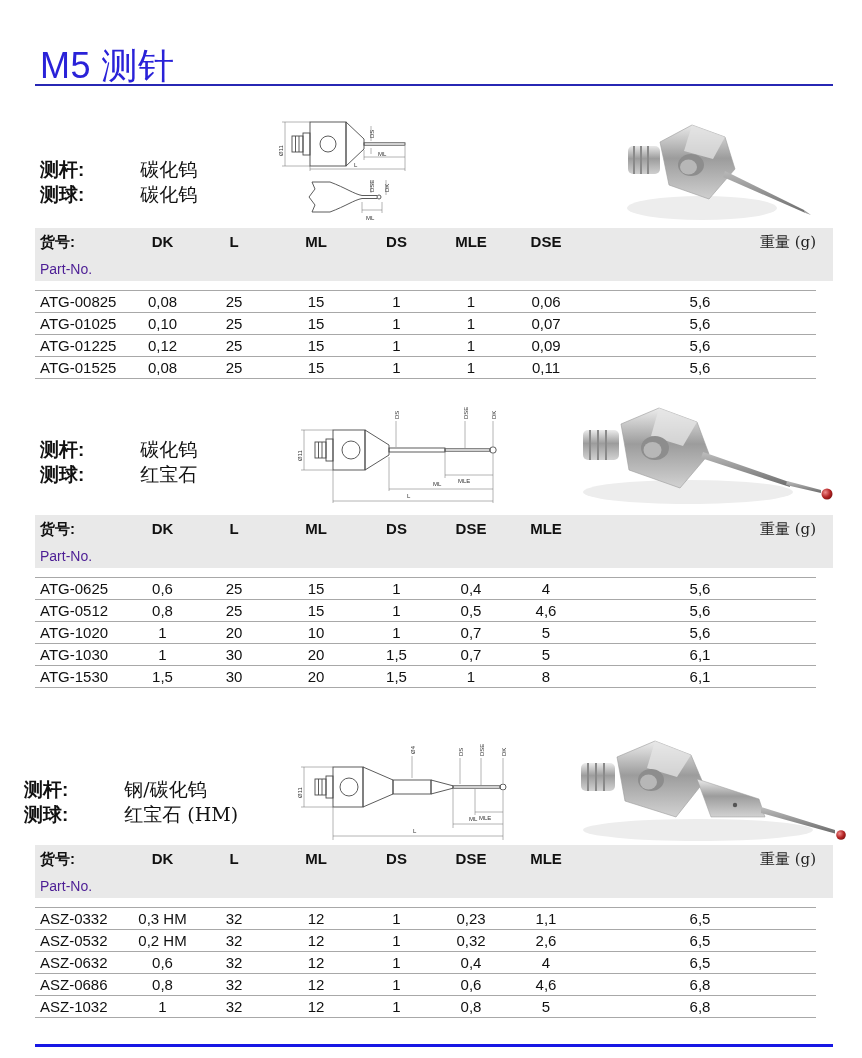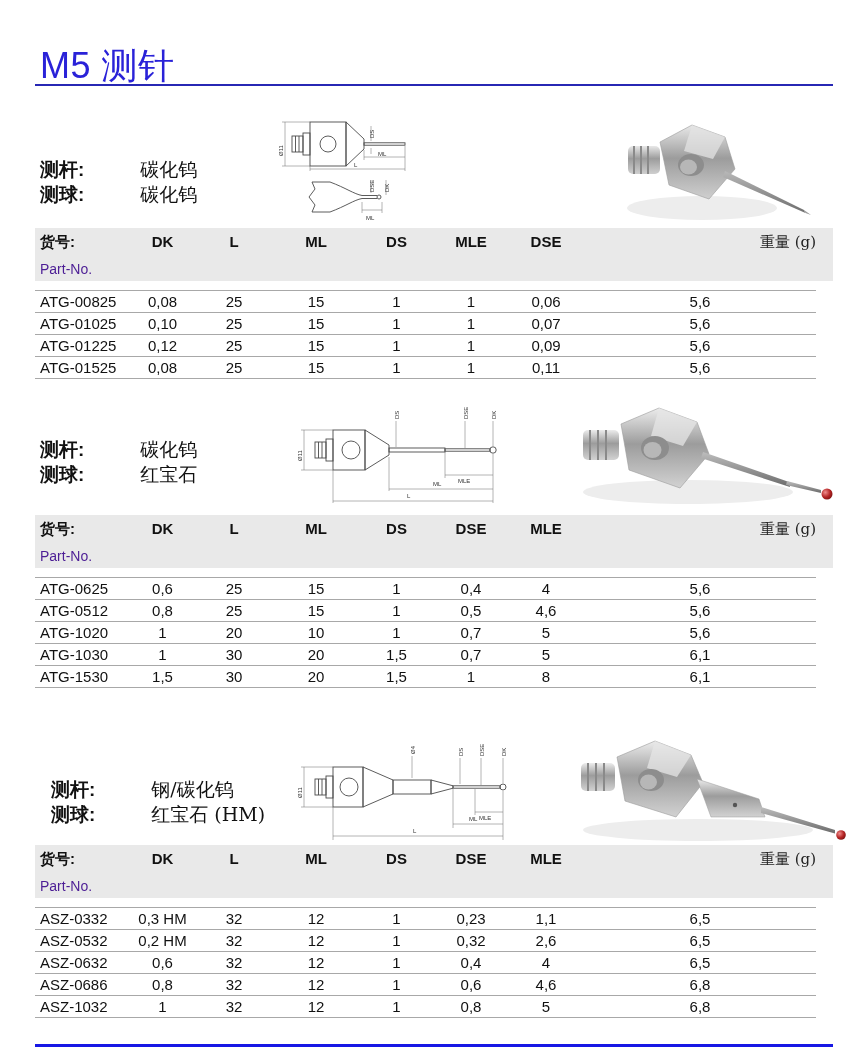--- a/index.html
+++ b/index.html
@@ -361,21 +361,21 @@
           <td class="c3">20</td>
           <td class="c4">1,5</td>
           <td class="c5">1</td>
           <td class="c6">8</td>
           <td class="c7">6,1</td>
           <td class="cf"></td>
         </tr>
       </tbody>
   </table>
 
-  <div class="materials" style="left:51px;top:777px;">
+  <div class="materials" style="left:24px;top:777px;">
     <div>
       <span class="mat-label">测杆:</span>
       <span class="mat-value">钢/碳化钨</span>
     </div>
     <div>
       <span class="mat-label">测球:</span>
       <span class="mat-value">红宝石 (HM)</span>
     </div>
   </div>
 

